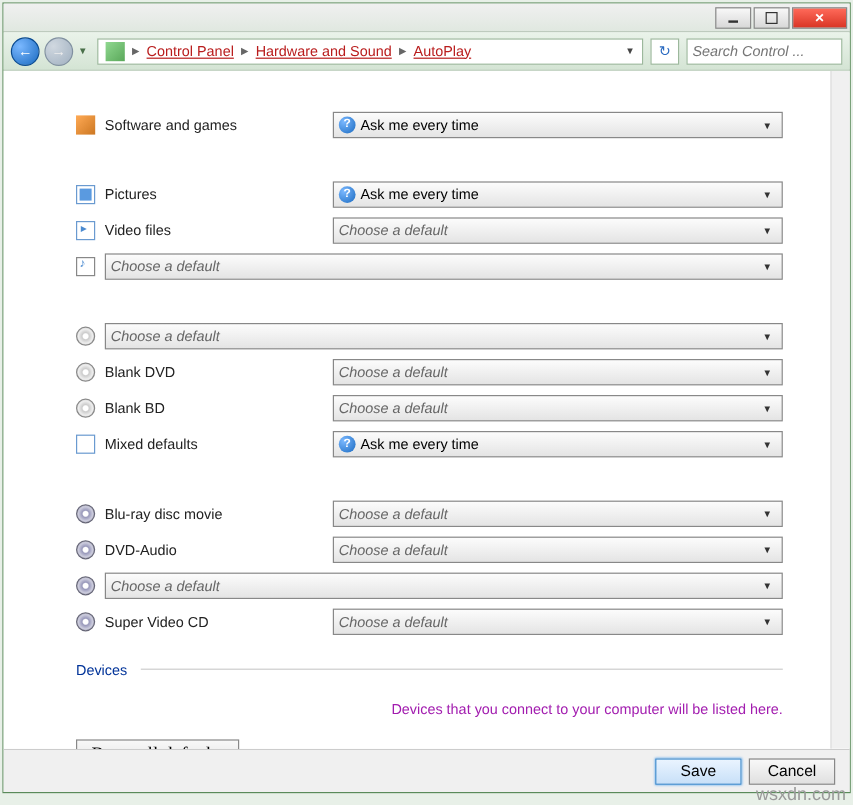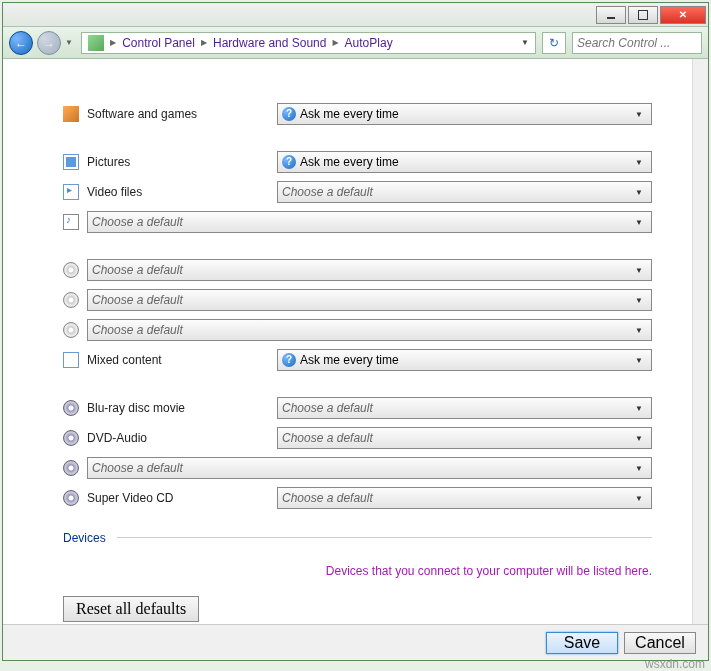--- a/index.html
+++ b/index.html
@@ -74,21 +74,21 @@
   display: flex;
   align-items: center;
   padding: 0 2px;
   gap: 0;
 }
 .addr-icon {
   width: 16px; height: 16px;
   background: linear-gradient(135deg, #90d890, #5aa85a);
   margin: 0 4px;
 }
-.crumb { padding: 0 4px; color: #4c1d95; cursor: default; }
+.crumb { padding: 0 4px; color: #b91c1c; cursor: default; text-decoration: underline; }
 .crumb-sep { color: #666; font-size: 8px; padding: 0 2px; }
 .addr-spacer { flex: 1; }
 .addr-drop { width: 16px; text-align: center; color: #444; font-size: 8px; }
 .refresh {
   width: 24px; height: 22px;
   border: 1px solid #9cb89c;
   background: #fff;
   display: inline-flex; align-items: center; justify-content: center;
   color: #2a6ac0;
   margin-left: 2px;
@@ -108,29 +108,29 @@
 
 .content {
   flex: 1;
   position: relative;
   background: #fff;
   overflow: hidden;
   display: flex;
 }
 .pane {
   flex: 1;
-  padding: 40px 40px 6px 60px;
+  padding: 30px 40px 6px 60px;
   overflow-y: auto;
 }
 .row {
   display: flex;
   align-items: center;
   height: 30px;
 }
-.row.gap-top { margin-top: 18px; }
+.row.gap-top { margin-top: 28px; }
 .row .icon {
   width: 16px; height: 16px;
   margin-right: 8px;
   flex-shrink: 0;
 }
 .row .label { flex: 0 0 190px; color: #222; }
 .combo {
   flex: 1;
   height: 22px;
   border: 1px solid #888;
@@ -196,32 +196,32 @@
   display: flex;
   align-items: center;
   justify-content: flex-end;
   padding: 0 12px;
   gap: 6px;
 }
 .footer button {
   width: 72px; height: 22px;
   border: 1px solid #888;
   background: linear-gradient(to bottom, #f8f8f8, #e0e0e0);
-  font-size: 16px;
+  font-size: 13px;
   font-family: inherit;
 }
 .footer button.primary {
   border: 1px solid #3a8ad0;
   box-shadow: 0 0 2px #5aa8f0;
   background: linear-gradient(to bottom, #eaf4ff, #c8e0f8);
 }
 .watermark {
   position: absolute;
   right: 6px; bottom: 0;
-  font-size: 12px; color: #999;
+  font-size: 15px; color: #999;
 }
 .scrollbar-stub {
   width: 16px;
   background: #f0f0f0;
   border-left: 1px solid #ddd;
 }
 </style>
 </head>
 <body>
 
@@ -299,37 +299,39 @@
       <div class="row gap-top">
         <div class="icon ic-disc"></div>
         <div class="combo">
           <div class="ctext placeholder">Choose a default</div>
           <div class="carrow">▼</div>
         </div>
       </div>
 
       <div class="row">
         <div class="icon ic-disc"></div>
+        <div class="label">Blank DVD</div>
         <div class="combo">
           <div class="ctext placeholder">Choose a default</div>
           <div class="carrow">▼</div>
         </div>
       </div>
 
       <div class="row">
         <div class="icon ic-disc"></div>
+        <div class="label">Blank BD</div>
         <div class="combo">
           <div class="ctext placeholder">Choose a default</div>
           <div class="carrow">▼</div>
         </div>
       </div>
 
       <div class="row">
         <div class="icon ic-mixed"></div>
-        <div class="label">Mixed content</div>
+        <div class="label">Mixed defaults</div>
         <div class="combo">
           <div class="qicon">?</div>
           <div class="ctext">Ask me every time</div>
           <div class="carrow">▼</div>
         </div>
       </div>
 
       <div class="row gap-top">
         <div class="icon ic-bluray"></div>
         <div class="label">Blu-ray disc movie</div>

